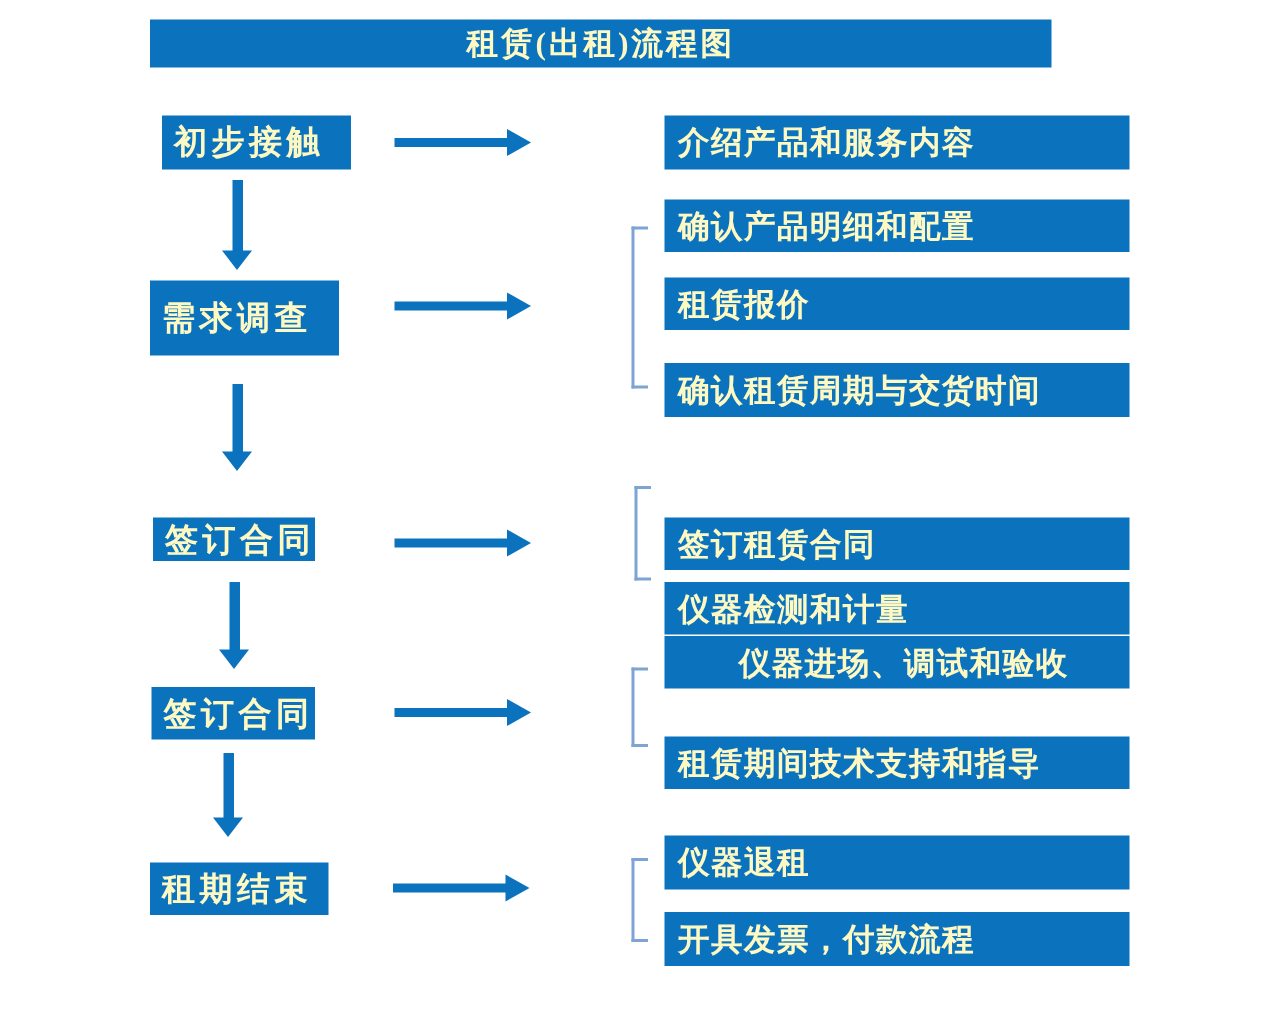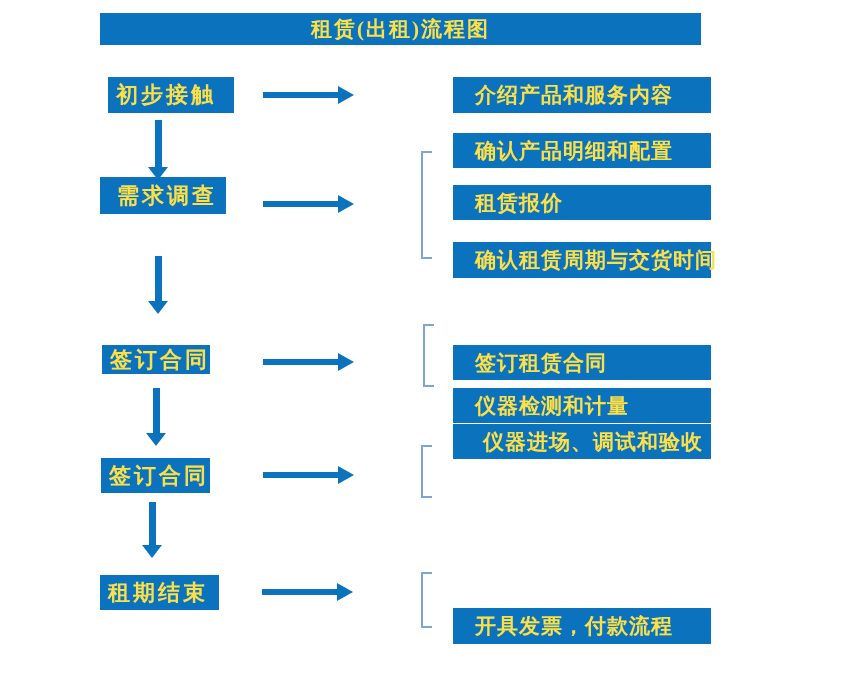--- a/index.html
+++ b/index.html
@@ -7,40 +7,40 @@
     position: relative;
     width: 844px;
     height: 688px;
     background: #ffffff;
     overflow: hidden;
     font-family: "Liberation Serif", serif;
   }
   .box {
     position: absolute;
     background: #0b72bd;
-    color: #fde047;
+    color: #fef9c3;
     font-weight: bold;
     display: flex;
     align-items: center;
     box-sizing: border-box;
     white-space: nowrap;
   }
   .title-bar {
     left: 100px; top: 13px; width: 601px; height: 32px;
     justify-content: center;
     font-size: 21px;
     letter-spacing: 2px;
   }
   .step { font-size: 22px; padding-left: 8px; letter-spacing: 3px; }
   .s1 { left: 108px; top: 77px;  width: 126px; height: 36px; }
-  .s2 { left: 100px; top: 177px; width: 126px; height: 37px; justify-content: center; }
+  .s2 { left: 100px; top: 187px; width: 126px; height: 50px; }
   .s3 { left: 102px; top: 345px; width: 108px; height: 29px; justify-content: center; }
   .s4 { left: 101px; top: 458px; width: 109px; height: 35px; }
   .s5 { left: 100px; top: 575px; width: 119px; height: 35px; }
-  .detail { left: 453px; width: 258px; height: 35px; font-size: 21px; padding-left: 22px; letter-spacing: 1px; }
+  .detail { left: 443px; width: 310px; height: 35px; font-size: 21px; padding-left: 9px; letter-spacing: 1px; }
   .d11 { top: 77px;  height: 36px; }
   .d21 { top: 133px; }
   .d22 { top: 185px; }
   .d23 { top: 242px; height: 36px; }
   .d31 { top: 313px; margin-top: 32px; }
   .d32 { top: 364px; margin-top: 24px; }
   .d41 { top: 424px; justify-content: center; }
   .d42 { top: 491px; }
   .d51 { top: 557px; height: 36px; }
   .d52 { top: 608px; height: 36px; }
@@ -113,20 +113,26 @@
   </div>
   <div class="box detail d31">
     <span>签订租赁合同</span>
   </div>
   <div class="box detail d32">
     <span>仪器检测和计量</span>
   </div>
   <div class="box detail d41">
     <span>仪器进场、调试和验收</span>
   </div>
+  <div class="box detail d42">
+    <span>租赁期间技术支持和指导</span>
+  </div>
+  <div class="box detail d51">
+    <span>仪器退租</span>
+  </div>
   <div class="box detail d52">
     <span>开具发票，付款流程</span>
   </div>
 
   <div class="arrow-right ha1">
     <div class="shaft"></div>
     <div class="head"></div>
   </div>
   <div class="arrow-right ha2">
     <div class="shaft"></div>

